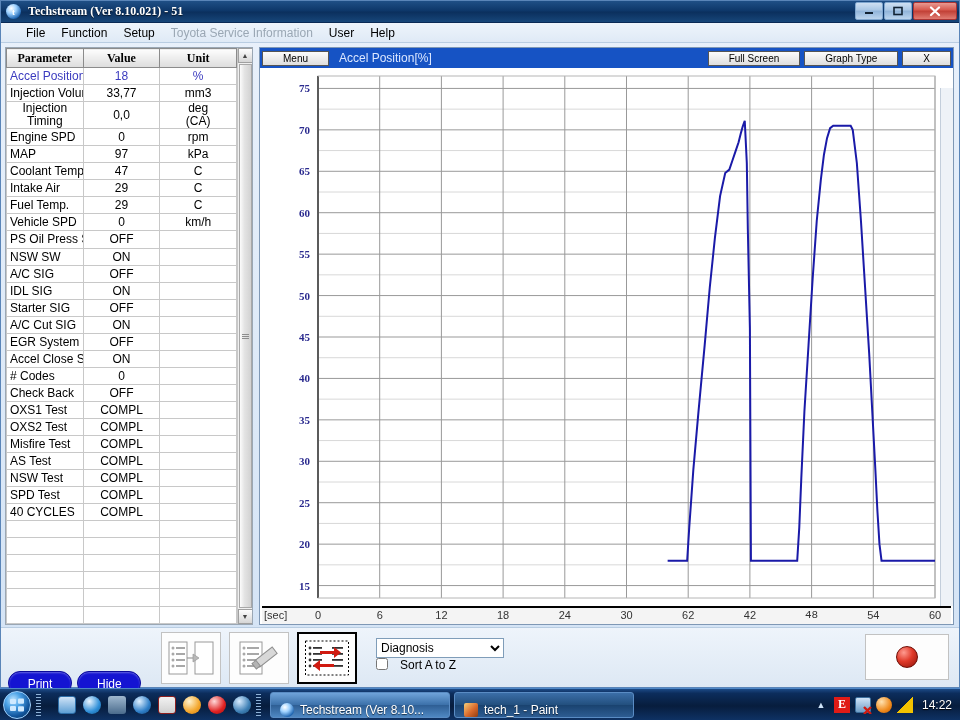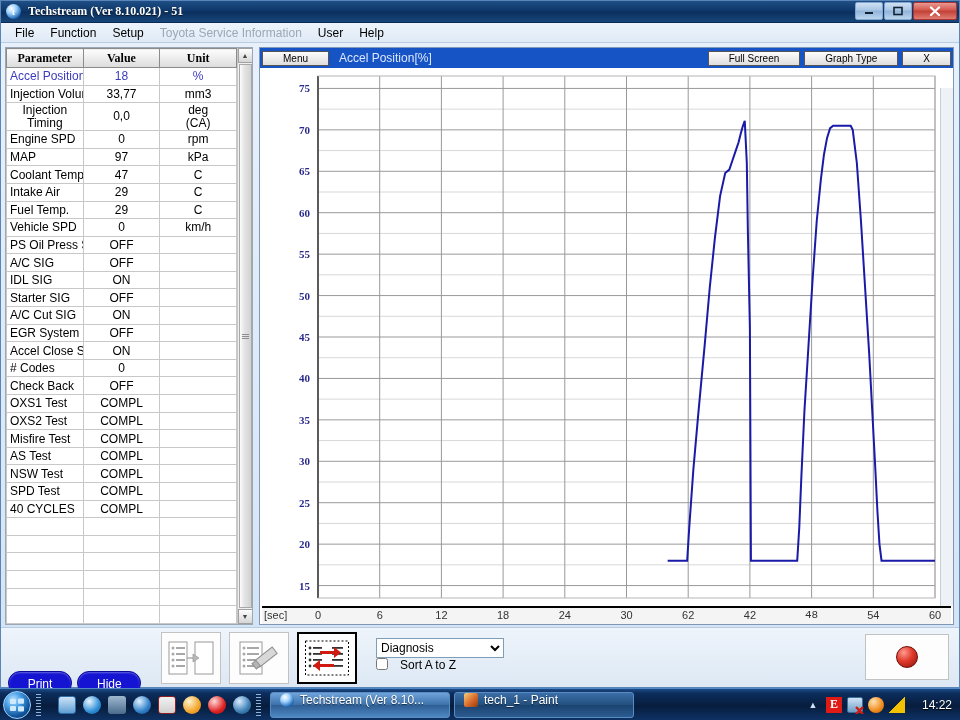--- a/index.html
+++ b/index.html
@@ -38,21 +38,21 @@
     background:linear-gradient(to bottom,#cfe0f2 0%,#a9c6e4 45%,#8fb3d9 50%,#bcd5ee 100%);
     display:flex;align-items:center;justify-content:center;
     font-size:11px;color:#123; cursor:pointer;
   }
   .win-btn.close {
     width:44px;
     background:linear-gradient(to bottom,#e89a92 0%,#d5564b 45%,#c13f35 50%,#e07c72 100%);
     color:#fff; border-color:#a33;
   }
   #menu-bar {
-    height:20px; display:flex; align-items:center; padding-left:6px;
+    height:20px; display:flex; align-items:center; padding-left:17px;
     background:linear-gradient(to bottom,#eef4fb,#dfeaf6);
     border-bottom:1px solid #b9cde2;
   }
   .menu-item { padding:2px 8px; color:#000; font-size:12px; cursor:pointer; }
   .menu-item.disabled { color:#9aa7b4; }
 
   
   #content { position:absolute; left:0; top:43px; right:0; bottom:60px;border-radius:7px; }
 
   
@@ -178,31 +178,31 @@
     background:radial-gradient(circle at 35% 30%,#bfe4ff 0%,#4ea4e8 30%,#12579f 65%,#062a52 100%);
     border:1px solid #9fd2ff; cursor:pointer;
     display:flex;align-items:center;justify-content:center;
   }
   .qlaunch { display:flex; align-items:center; gap:7px; margin-left:12px; }
   .qicon { width:18px;height:18px;border-radius:3px; cursor:pointer; }
   .divider-dots { width:5px;height:22px;margin:0 5px;
     background:repeating-linear-gradient(to bottom,#8fb3d9 0 1px,transparent 1px 3px); }
   .tb-task {
     height:26px; min-width:180px; margin-left:4px; border-radius:3px;
-    display:flex;align-items:flex-start;gap:6px;padding:0 9px; cursor:pointer;
+    display:flex;align-items:flex-end;gap:6px;padding:0 9px; cursor:pointer;
     background:linear-gradient(to bottom,#3b6ea8 0%,#23507f 48%,#1a4370 52%,#2d5c92 100%);
     border:1px solid #5a8cc4; color:#fff; font-size:12px; white-space:nowrap;
     text-shadow:0 1px 1px rgba(0,0,0,.6);
   }
   .tb-task.active {
     background:linear-gradient(to bottom,#6fa3da 0%,#3d72ab 48%,#2f5f95 52%,#4e87c2 100%);
   }
   #tray { margin-left:auto; display:flex; align-items:center; gap:5px; padding-right:8px; }
   #tray .t-ico { width:16px;height:16px; cursor:pointer; }
-  #clock { color:#fff; font-size:12px; margin-left:12px; text-shadow:0 1px 1px #000; }
+  #clock { color:#fff; font-size:12px; margin-left:4px; text-shadow:0 1px 1px #000; }
 </style>
 </head>
 <body>
 
 <div id="app-window">
 
   <div id="title-bar">
     <div class="tb-icon">t</div>
     <div id="title-text">Techstream (Ver 8.10.021) - 51</div>
     <div class="win-btns">
@@ -287,20 +287,25 @@
                 <td class="c-unit">C</td>
               </tr>
               <tr>
                 <td class="c-name">Vehicle SPD</td>
                 <td class="c-val">0</td>
                 <td class="c-unit">km/h</td>
               </tr>
               <tr>
                 <td class="c-name">PS Oil Press SW</td>
                 <td class="c-val">OFF</td>
+                <td class="c-unit"></td>
+              </tr>
+              <tr>
+                <td class="c-name">NSW SW</td>
+                <td class="c-val">ON</td>
                 <td class="c-unit"></td>
               </tr>
               <tr>
                 <td class="c-name">A/C SIG</td>
                 <td class="c-val">OFF</td>
                 <td class="c-unit"></td>
               </tr>
               <tr>
                 <td class="c-name">IDL SIG</td>
                 <td class="c-val">ON</td>

